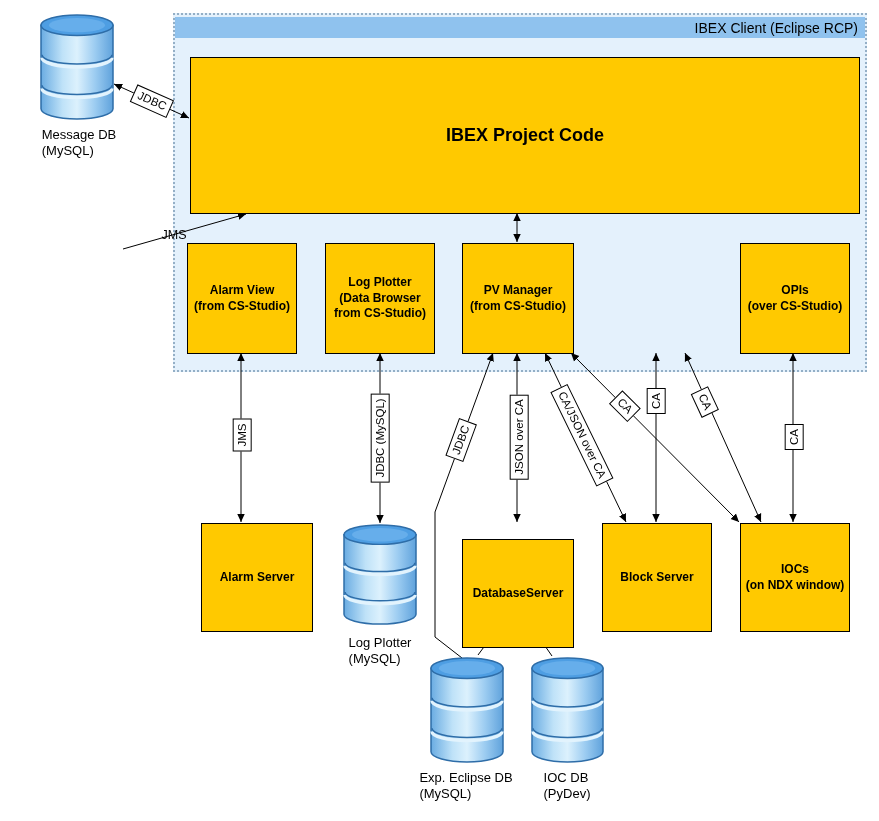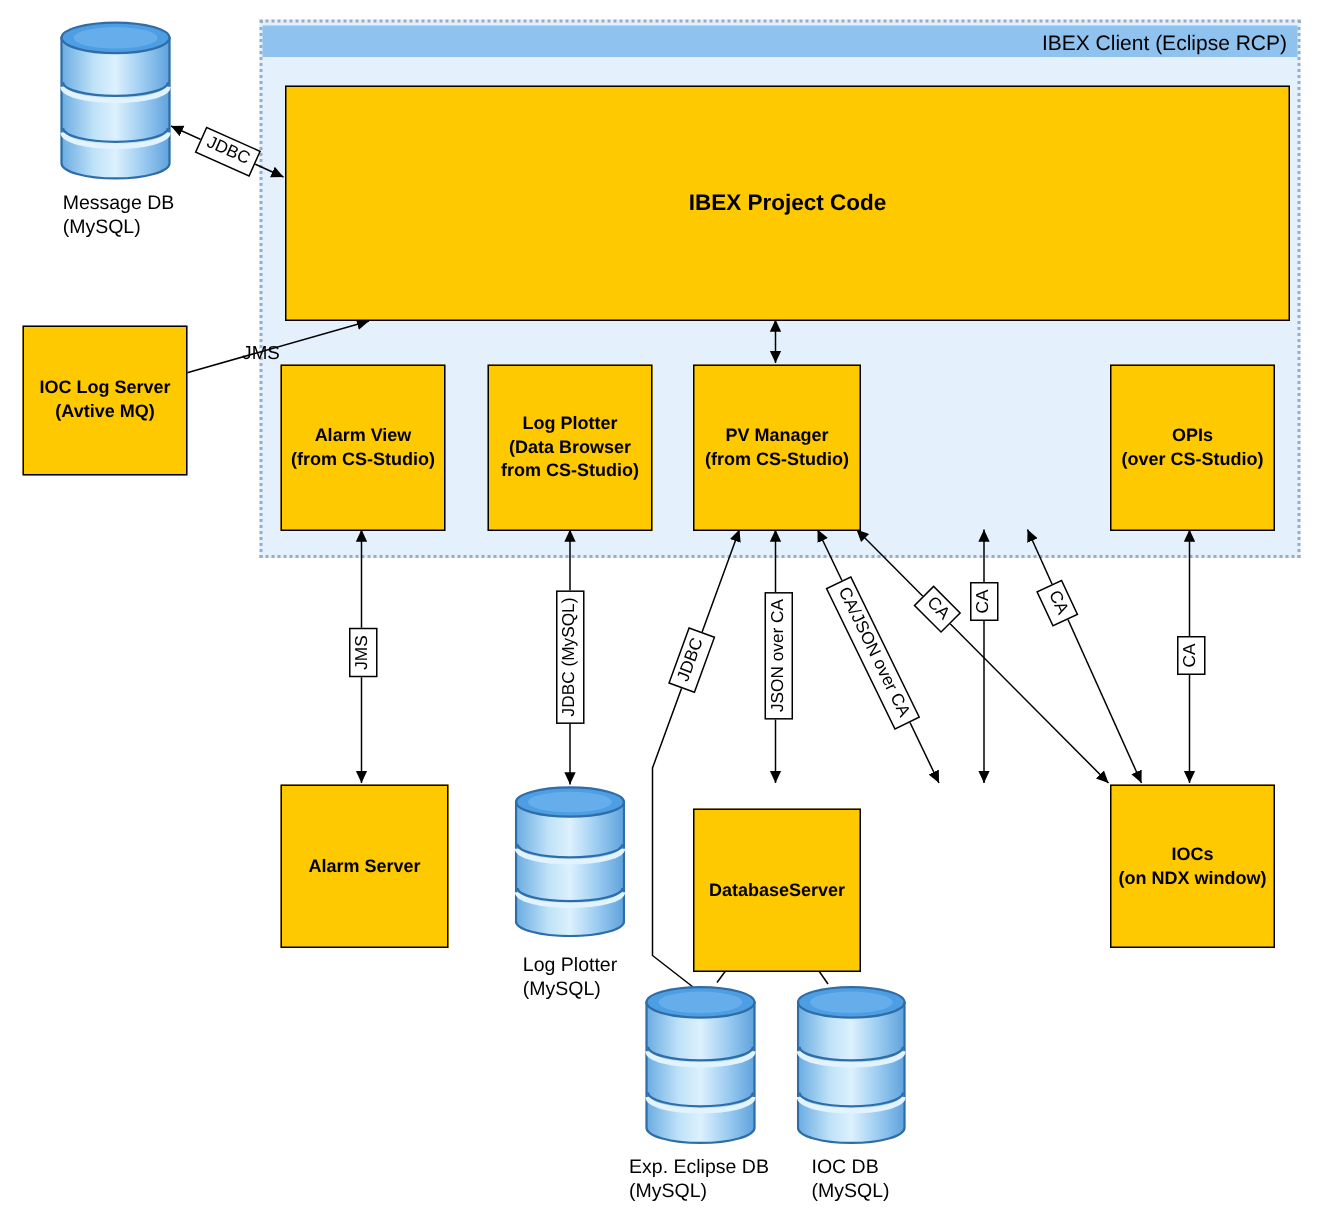--- a/index.html
+++ b/index.html
@@ -20,21 +20,21 @@
     padding-right:7px;font-size:14px;padding-left:20px;
   }
   svg.edges{position:absolute;left:0;top:0;z-index:1;pointer-events:none;}
   .node{
     position:absolute;z-index:2;
     background:var(--node-fill,#FFC900);border:1px solid #000;
     display:flex;align-items:center;justify-content:center;
     text-align:center;font-weight:bold;font-size:12px;line-height:1.3;
     white-space:pre-line;
   }
-  .node.big{font-size:15px;}
+  .node.big{font-size:18px;}
   .db{position:absolute;z-index:2;}
   .caption{
     position:absolute;z-index:2;font-size:13px;line-height:1.2;
     white-space:pre-line;transform:translateX(-50%);
   }
   .edge-label{
     position:absolute;z-index:3;background:#fff;border:1px solid #000;
     font-size:11.5px;line-height:1.1;padding:2px 4px;white-space:nowrap;
     transform:translate(-50%,-50%) rotate(var(--r,0deg));
   }
@@ -92,24 +92,23 @@
   <div class="node big" style="left:190px;top:57px;width:668px;height:155px">IBEX Project Code</div>
   <div class="node" style="left:187px;top:243px;width:108px;height:109px">Alarm View
 (from CS-Studio)</div>
   <div class="node" style="left:325px;top:243px;width:108px;height:109px">Log Plotter
 (Data Browser
 from CS-Studio)</div>
   <div class="node" style="left:462px;top:243px;width:110px;height:109px">PV Manager
 (from CS-Studio)</div>
   <div class="node" style="left:740px;top:243px;width:108px;height:109px">OPIs
 (over CS-Studio)</div>
-  <div class="node" style="left:15px;top:217px;width:108px;height:98px">IOC Log Server
-(Avtive MQ)</div>
-  <div class="node" style="left:187px;top:523px;width:110px;height:107px">Alarm Server</div>
+  <div class="node" style="left:201px;top:523px;width:110px;height:107px">Alarm Server</div>
   <div class="node" style="left:462px;top:539px;width:110px;height:107px">DatabaseServer</div>
+  <div class="node" style="left:602px;top:523px;width:108px;height:107px">Block Server</div>
   <div class="node" style="left:740px;top:523px;width:108px;height:107px">IOCs
 (on NDX window)</div>
 
   <svg class="db" style="left:40px;top:14px" width="74" height="106" viewBox="0 0 74 104" preserveAspectRatio="none">
       <use href="#cyl"></use>
     </svg>
   <svg class="db" style="left:343px;top:524px" width="74" height="101" viewBox="0 0 74 104" preserveAspectRatio="none">
       <use href="#cyl"></use>
     </svg>
   <svg class="db" style="left:430px;top:657px" width="74" height="106" viewBox="0 0 74 104" preserveAspectRatio="none">
@@ -119,21 +118,21 @@
       <use href="#cyl"></use>
     </svg>
 
   <div class="caption" style="left:79px;top:127px">Message DB
 (MySQL)</div>
   <div class="caption" style="left:380px;top:635px">Log Plotter
 (MySQL)</div>
   <div class="caption" style="left:466px;top:770px">Exp. Eclipse DB
 (MySQL)</div>
   <div class="caption" style="left:567px;top:770px">IOC DB
-(MySQL)</div>
+(PyDev)</div>
 
   <div class="edge-label" style="left:152px;top:101px;--r:24deg">JDBC</div>
   <div class="edge-label plain" style="left:174px;top:236px">JMS</div>
   <div class="edge-label" style="left:242px;top:435px;--r:-90deg">JMS</div>
   <div class="edge-label" style="left:380px;top:438px;--r:-90deg">JDBC (MySQL)</div>
   <div class="edge-label" style="left:461px;top:440px;--r:-70deg">JDBC</div>
   <div class="edge-label" style="left:519px;top:437px;--r:-90deg">JSON over CA</div>
   <div class="edge-label" style="left:582px;top:435px;--r:64deg">CA/JSON over CA</div>
   <div class="edge-label" style="left:625px;top:406px;--r:45deg">CA</div>
   <div class="edge-label" style="left:656px;top:401px;--r:-90deg">CA</div>

